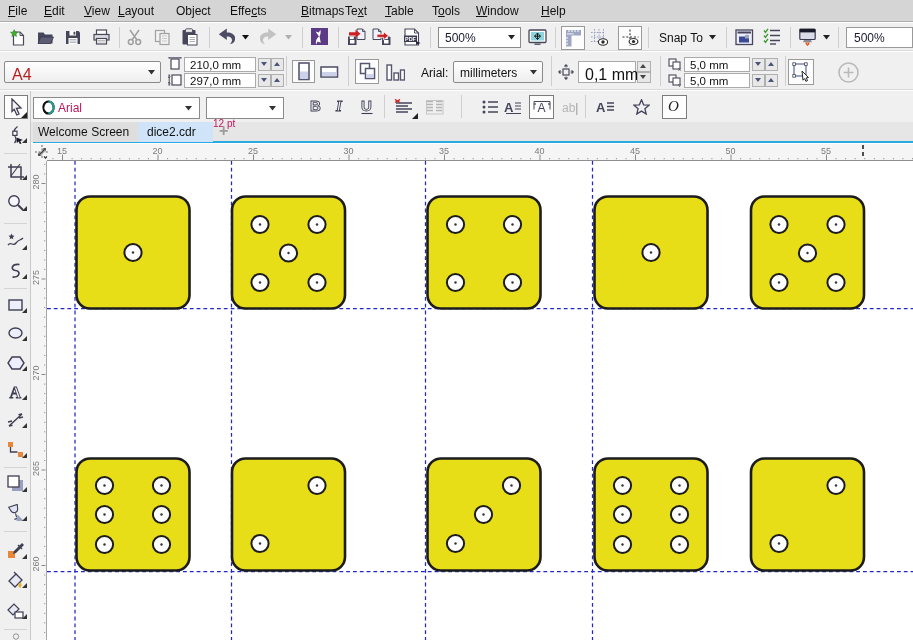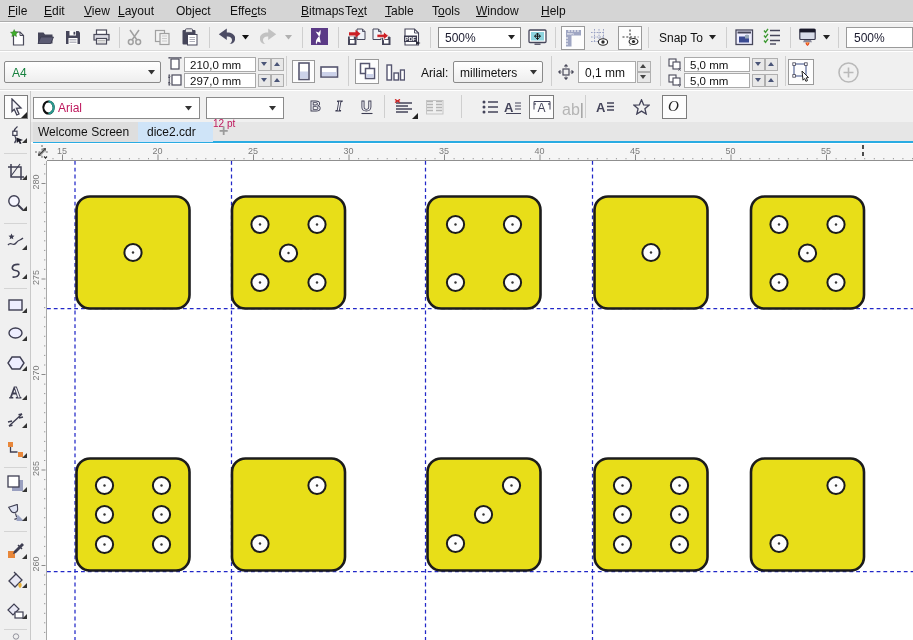--- a/index.html
+++ b/index.html
@@ -169,21 +169,21 @@
     <path d="M6.5 14.5 c0 1.6.8 2.6 2 3.4 1.2-.8 2-1.8 2-3.4z" fill="#e8401c"></path>
     <path d="M7.6 14.5 c0 1 .4 1.7.9 2.2 .5-.5.9-1.2.9-2.2z" fill="#f8a83a"></path>
   </svg>
 <svg class="a" style="left:823px;top:35px" width="8" height="6" viewBox="0 0 8 6">
     <path d="M0 0 h7 l-3.5 4.5 z" fill="#222"></path>
   </svg>
 <div class="sep" style="left:838px;top:27px;height:21px"></div>
 <div class="inp" style="left:846px;top:27px;width:67px;height:21px;border-color:#9a9a9a"></div>
 <span class="a" style="left:854px;top:31px;font-size:12px;color:#1a1a2e">500%</span>
 <div class="combo" style="left:4px;top:61px;width:157px;height:22px"></div>
-<span class="a" style="left:12px;top:66px;font-size:12px;color:#15803d">A4</span>
+<span class="a" style="left:12px;top:66px;font-size:16px;color:#b91c1c">A4</span>
 <svg class="a" style="left:148px;top:70px" width="8" height="6" viewBox="0 0 8 6">
     <path d="M0 0 h7 l-3.5 4.5 z" fill="#333"></path>
   </svg>
 <svg class="a" style="left:168px;top:57px" width="14" height="14" viewBox="0 0 14 14">
     <rect x="3" y="2" width="8" height="10" fill="#fff" stroke="#4a4a5a" stroke-width="1.2"></rect>
     <path d="M1 0.8 h12 M1 0 v1.6 M13 0 v1.6" stroke="#4a4a5a" stroke-width="1"></path>
   </svg>
 <svg class="a" style="left:168px;top:73px" width="14" height="14" viewBox="0 0 14 14">
     <rect x="4" y="2" width="9" height="10" fill="#fff" stroke="#4a4a5a" stroke-width="1.2"></rect>
     <path d="M1.2 2 v10 M0.5 2 h1.6 M0.5 12 h1.6 M1.2 5 l-1 -1.5 M1.2 5 l1 -1.5 M1.2 9 l-1 1.5 M1.2 9 l1 1.5" stroke="#4a4a5a" stroke-width="1"></path>
@@ -235,21 +235,21 @@
 <span class="a" style="left:460px;top:66px;font-size:12px;color:#111">millimeters</span>
 <svg class="a" style="left:530px;top:70px" width="8" height="6" viewBox="0 0 8 6">
     <path d="M0 0 h7 l-3.5 4.5 z" fill="#333"></path>
   </svg>
 <div class="sep" style="left:551px;top:56px;height:30px"></div>
 <svg class="a" style="left:558px;top:64px" width="16" height="16" viewBox="0 0 16 16">
     <rect x="5" y="5" width="6" height="6" fill="none" stroke="#4a4a5a" stroke-width="1.2"></rect>
     <path d="M8 0.5 v3 M8 12.5 v3 M0.5 8 h3 M12.5 8 h3 M8 0.5 l-1.6 2 M8 0.5 l1.6 2 M8 15.5 l-1.6 -2 M8 15.5 l1.6 -2 M0.5 8 l2 -1.6 M0.5 8 l2 1.6 M15.5 8 l-2 -1.6 M15.5 8 l-2 1.6" stroke="#4a4a5a" stroke-width="1.1" fill="none"></path>
   </svg>
 <div class="inp" style="left:578px;top:61px;width:58px;height:22px"></div>
-<span class="a" style="left:585px;top:66px;font-size:12px;color:#111">0,1 mm</span>
+<span class="a" style="left:585px;top:66px;font-size:16px;color:#111">0,1 mm</span>
 <div class="a" style="left:637px;top:61px;width:14px;height:11px;background:#e8e8e8;border:1px solid #b0b0b0"></div>
 <svg class="a" style="left:640px;top:64px" width="7" height="5" viewBox="0 0 7 5">
     <path d="M0 4 h6 l-3 -4z" fill="#444"></path>
   </svg>
 <div class="a" style="left:637px;top:72px;width:14px;height:11px;background:#e8e8e8;border:1px solid #b0b0b0"></div>
 <svg class="a" style="left:640px;top:75px" width="7" height="5" viewBox="0 0 7 5">
     <path d="M0 0 h6 l-3 4z" fill="#444"></path>
   </svg>
 <div class="sep" style="left:660px;top:56px;height:30px"></div>
 <svg class="a" style="left:668px;top:58px" width="14" height="13" viewBox="0 0 14 13">
@@ -348,21 +348,21 @@
 <svg class="a" style="left:504px;top:100px" width="18" height="14" viewBox="0 0 18 14">
     <text x="0" y="12" font-size="13" font-weight="bold" fill="#44445a" font-family="Liberation Sans">A</text>
     <path d="M11 3 h6 M11 6 h6 M11 9 h6 M2 13.5 h15" stroke="#44445a" stroke-width="1.2"></path>
   </svg>
 <div class="a" style="left:529px;top:95px;width:25px;height:24px;background:#fdfdfd;border:1px solid #7c7c7c"></div>
 <svg class="a" style="left:533px;top:99px" width="18" height="16" viewBox="0 0 18 16">
     <text x="4.5" y="13" font-size="12" fill="#44445a" font-family="Liberation Sans">A</text>
     <path d="M1 10.5 v-8 h16 v8" fill="none" stroke="#44445a" stroke-width="1"></path>
     <path d="M0.5 5 l2.2-1.2 -0.2 2.5z M17.5 5 l-2.2-1.2 0.2 2.5z" fill="#44445a"></path>
   </svg>
-<span class="a" style="left:562px;top:101px;font-size:16px;color:#b5b5b5">ab<span style="color:#999">|</span></span>
+<span class="a" style="left:562px;top:101px;font-size:12px;color:#b5b5b5">ab<span style="color:#999">|</span></span>
 <div class="sep" style="left:585px;top:95px;height:23px"></div>
 <svg class="a" style="left:596px;top:100px" width="19" height="14" viewBox="0 0 19 14">
     <text x="0" y="12" font-size="13" font-weight="bold" fill="#44445a" font-family="Liberation Sans">A</text>
     <path d="M11 3 h7 M11 6.5 h7 M11 10 h7" stroke="#44445a" stroke-width="1.4"></path>
   </svg>
 <svg class="a" style="left:633px;top:99px" width="17" height="16" viewBox="0 0 17 16">
     <path d="M8.5 0.8 l2.1 5 5.4.4 -4.1 3.5 1.3 5.3 -4.7-2.9 -4.7 2.9 1.3-5.3 -4.1-3.5 5.4-.4z" fill="none" stroke="#44445a" stroke-width="1.3"></path>
   </svg>
 <div class="a" style="left:662px;top:95px;width:25px;height:24px;background:#fdfdfd;border:1px solid #7c7c7c"></div>
 <span class="a" style="left:668px;top:98px;font-size:15px;font-style:italic;color:#222;font-family:'Liberation Serif',serif">O</span>

